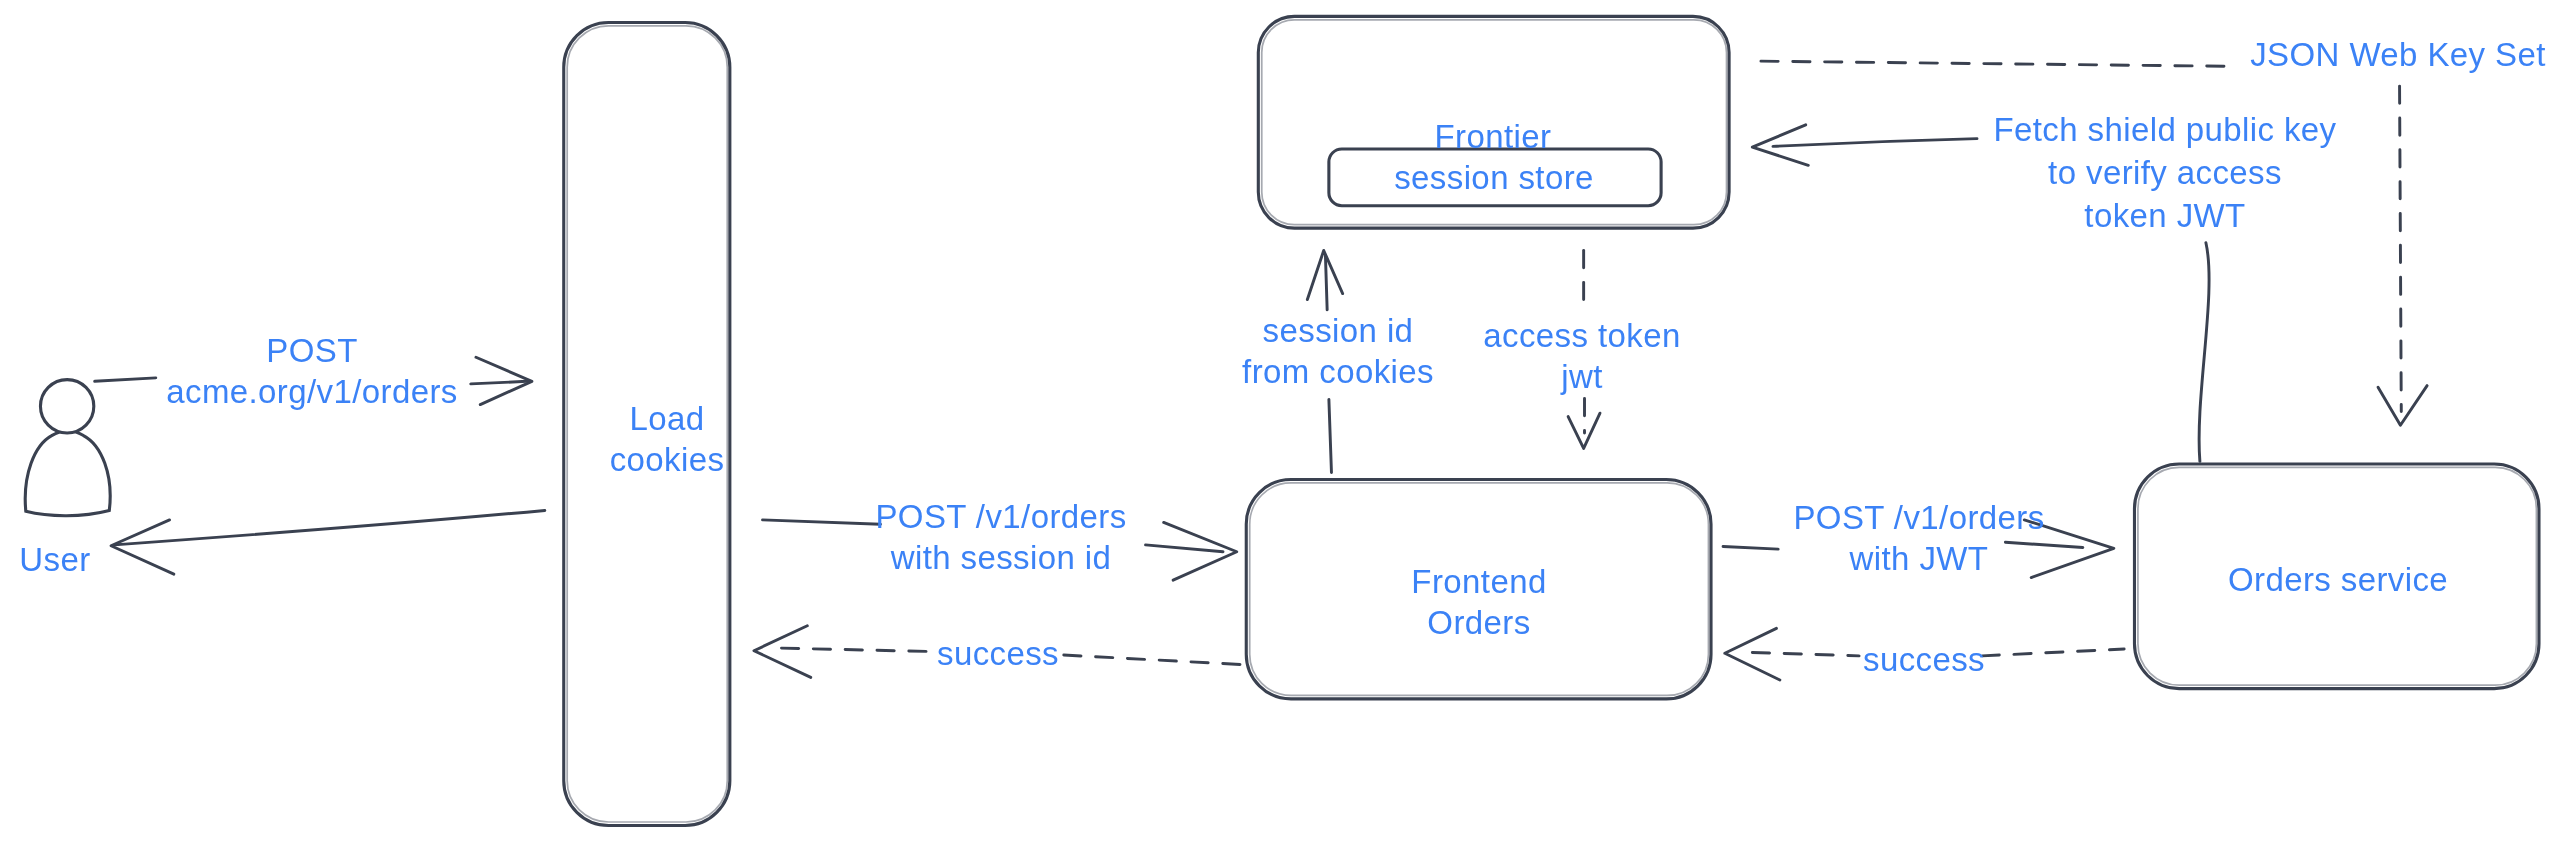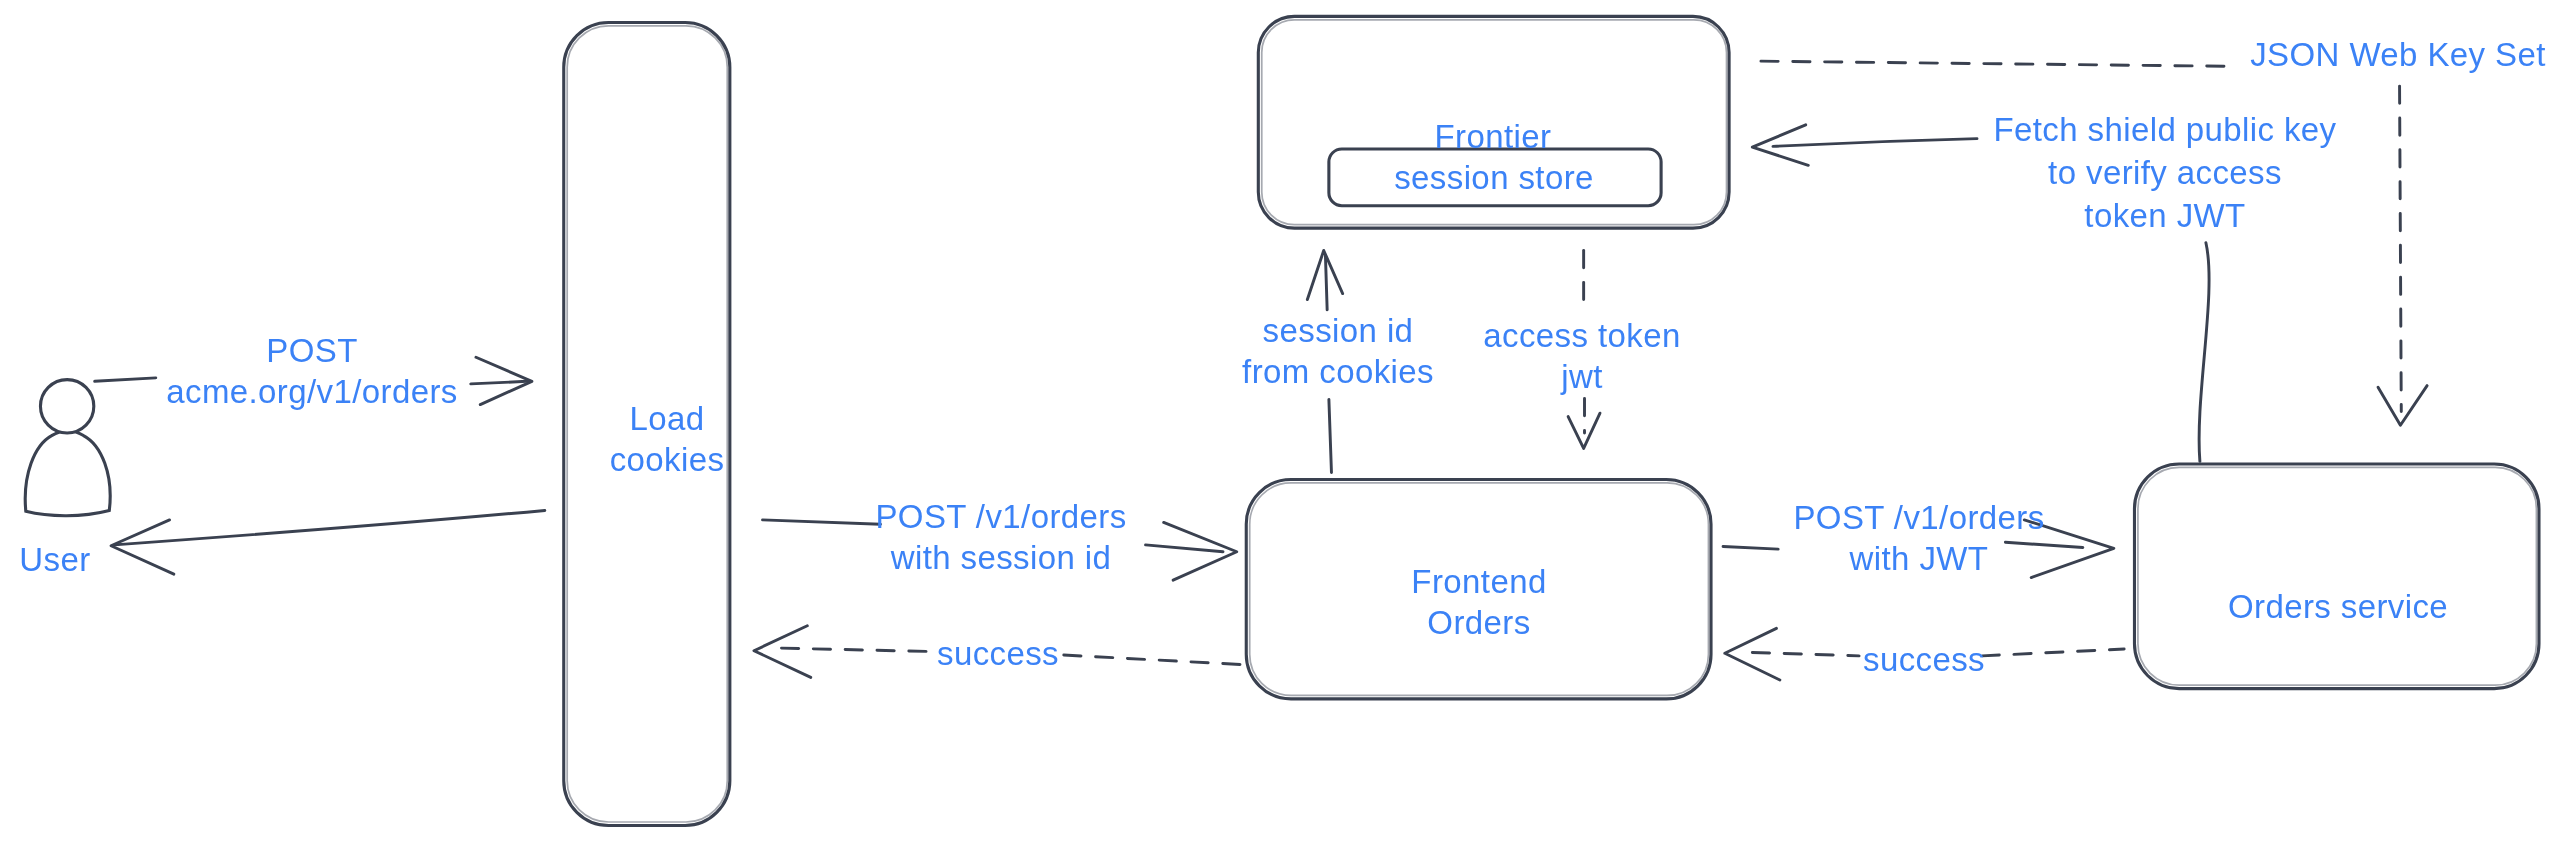--- a/index.html
+++ b/index.html
@@ -157,21 +157,21 @@
     <span>Orders</span>
   </div>
 
   <div class="lbl" style="left:1919px;top:497px;">
     <span>POST /v1/orders</span>
     <span>with JWT</span>
   </div>
 
   <div class="lbl" style="left:1924px;top:639px;">success</div>
 
-  <div class="lbl" style="left:2338px;top:559px;margin-top:27px;">Orders service</div>
+  <div class="lbl" style="left:2338px;top:559px;">Orders service</div>
 
   <div class="lbl fetch" style="left:2165px;top:108px;">
     <span>Fetch shield public key</span>
     <span>to verify access</span>
     <span>token JWT</span>
   </div>
 
   <div class="lbl" style="left:2398px;top:34px;">JSON Web Key Set</div>
 
 </div>

